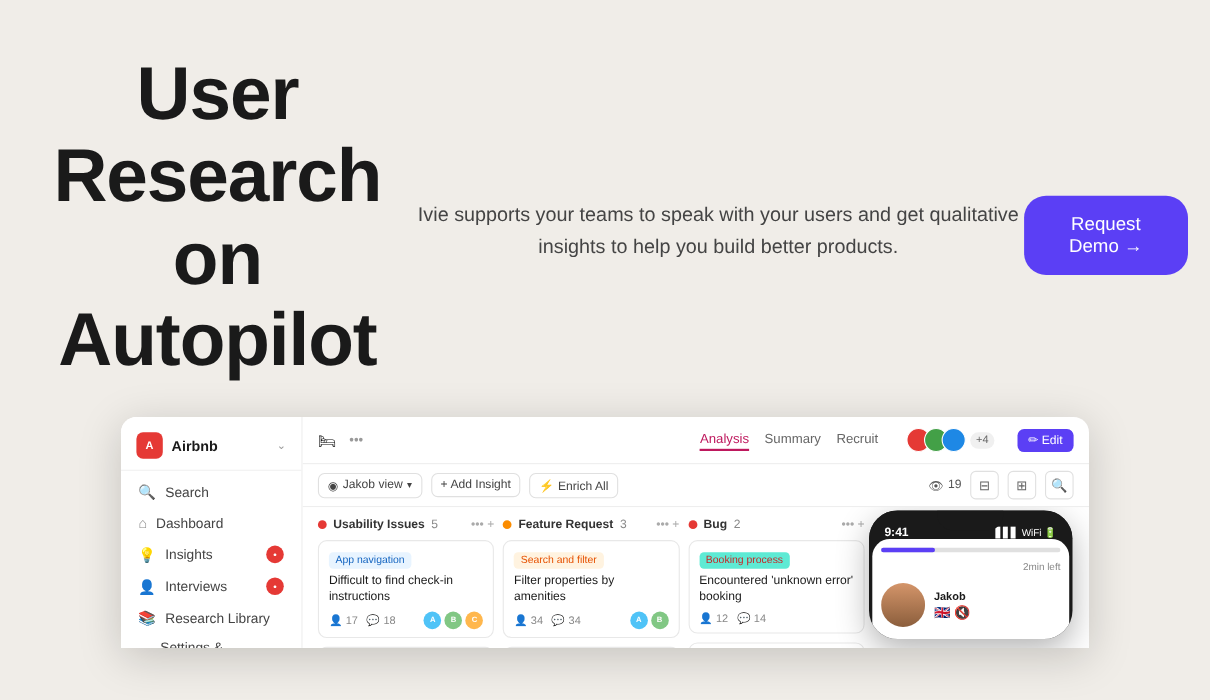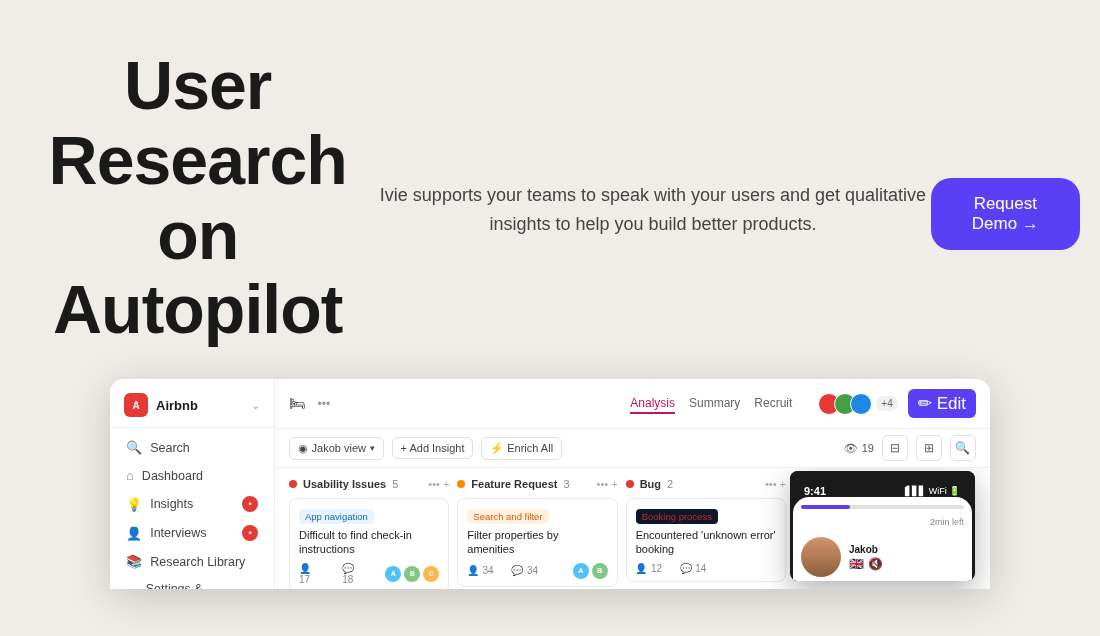--- a/index.html
+++ b/index.html
@@ -229,26 +229,27 @@
       border-radius: 10px;
       padding: 2px 5px;
     }
 
     .edit-btn {
       background: #5b3ff5;
       color: white;
       border: none;
       border-radius: 6px;
       padding: 4px 10px;
-      font-size: 17px;
+      font-size: 11px;
       font-weight: 500;
       cursor: pointer;
       display: flex;
       align-items: center;
       gap: 4px;
+      margin-left: 11px;
     }
 
     
     .toolbar {
       display: flex;
       align-items: center;
       padding: 6px 14px;
       border-bottom: 1px solid #eee;
       gap: 8px;
     }
@@ -366,21 +367,21 @@
     .card-title {
       font-size: 11px;
       color: #1a1a1a;
       line-height: 1.3;
       margin-bottom: 6px;
     }
 
     .card-footer {
       display: flex;
       align-items: center;
-      gap: 18px;
+      gap: 8px;
     }
 
     .card-stat {
       display: flex;
       align-items: center;
       gap: 2px;
       font-size: 10px;
       color: #888;
     }
 
@@ -399,21 +400,21 @@
       align-items: center;
       justify-content: center;
       color: white;
       font-weight: bold;
     }
 
     
     .phone-mockup {
       width: 185px;
       background: #1a1a1a;
-      border-radius: 8px;
+      border-radius: 26px;
       margin: -5px 5px 0 0;
       overflow: hidden;
       flex-shrink: 0;
       position: relative;
       box-shadow: 0 10px 30px rgba(0,0,0,0.3);
     }
 
     .phone-time {
       font-size: 11px;
       color: white;
@@ -683,21 +684,21 @@
         </div>
 
         <div class="kanban-column">
           <div class="column-header">
             <div class="col-dot" style="background:#e53935;"></div>
             <span class="col-title">Bug</span>
             <span class="col-count">2</span>
             <div class="col-actions">•••  +</div>
           </div>
           <div class="card">
-            <div class="card-tag" style="background:#0f172a; color:#c62828;">Booking process</div>
+            <div class="card-tag" style="background:#5eead4; color:#c62828;">Booking process</div>
             <div class="card-title">Encountered 'unknown error' booking</div>
             <div class="card-footer">
               <span class="card-stat">👤 12</span>
               <span class="card-stat">💬 14</span>
             </div>
           </div>
           <div class="card">
             
             
             

